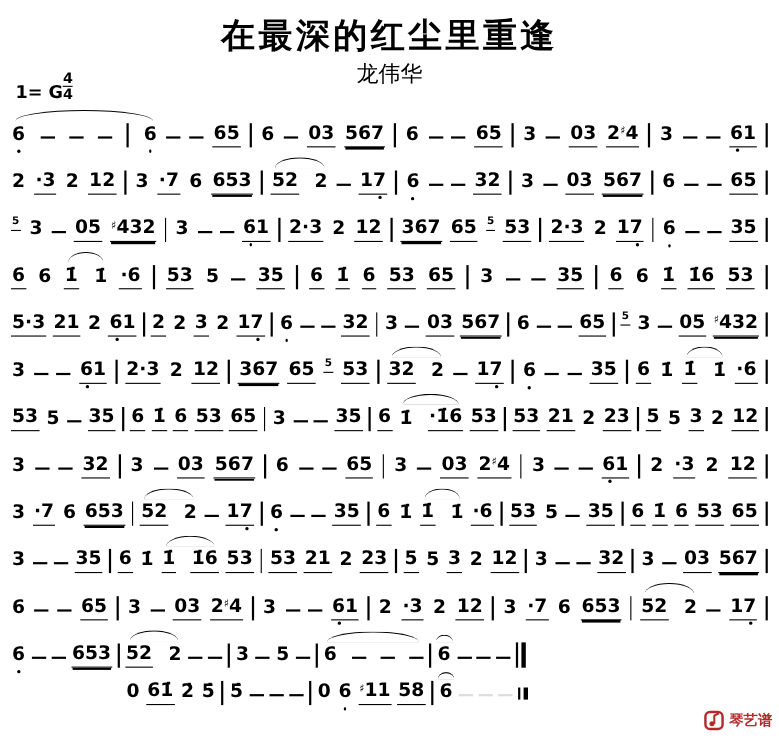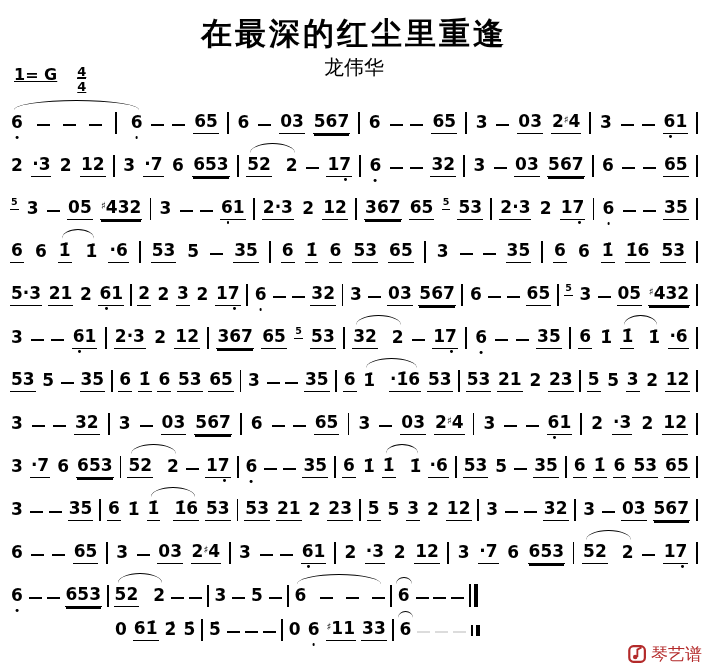--- a/index.html
+++ b/index.html
@@ -7,21 +7,21 @@
     width:708px;height:671px;background:#ffffff;color:#000;
     font-family:"DejaVu Sans",sans-serif;position:relative;overflow:hidden;
   }
   .header{text-align:center;padding-top:16px;}
   .title{font-size:31px;font-weight:bold;letter-spacing:3px;line-height:1.1;}
   .meta-row{position:relative;height:38px;margin-top:3px;}
   .composer{position:absolute;left:0;right:0;top:1px;text-align:center;font-size:20px;}
   .transcriber{position:absolute;right:32px;top:1px;font-size:15px;}
   .keysig{
     position:absolute;left:14px;top:12px;font-size:16px;font-weight:bold;
-    display:flex;align-items:flex-start;gap:20px;text-decoration:underline;
+    display:flex;align-items:flex-end;gap:0;
   }
   .frac{display:inline-flex;flex-direction:column;align-items:center;line-height:1;font-size:13px;font-weight:bold;}
   .frac .bot{border-top:1.6px solid #000;padding-top:1px;}
 
   #score{padding:0 10px;}
   .score-line{
     display:flex;justify-content:space-between;align-items:flex-end;
     height:43px;font-size:17px;font-weight:bold;
   }
   .score-line.line-twelve{width:468px;}
@@ -55,22 +55,22 @@
   .dot-bl::after{left:26%;}
   .dot-br::after{left:70%;}
 
   .finalbar{display:inline-flex;gap:2.5px;align-items:flex-end;flex:none;}
   .finalbar .thin{width:1.8px;height:23px;background:#000;}
   .finalbar .thick{width:4.2px;height:23px;background:#000;}
   .finalbar.small{margin-bottom:5px;}
   .finalbar.small .thin,.finalbar.small .thick{height:11px;}
 
   .watermark{
-    position:absolute;right:6px;bottom:5px;display:flex;gap:2px;
-    font-size:17px;font-weight:normal;
+    position:absolute;right:6px;bottom:5px;display:flex;align-items:center;gap:2px;
+    font-size:13px;font-weight:bold;
   }
 </style>
 </head>
 <body>
 
 <div class="header">
   <div class="title">在最深的红尘里重逢</div>
   <div class="meta-row">
     <div class="composer">龙伟华</div>
     <div class="keysig">
@@ -502,21 +502,21 @@
       <span class="note">5̇</span>
       <span class="bar"></span>
       <span class="note">5̇</span>
       <span class="dash"></span>
       <span class="dash"></span>
       <span class="dash"></span>
       <span class="bar"></span>
       <span class="note">0</span>
       <span class="note dot-b">6</span>
       <span class="note u1"><span class="sh">♯</span>11</span>
-      <span class="note u1">33</span>
+      <span class="note u1">58</span>
       <span class="bar"></span>
       <span class="note arc">6</span>
       <span class="dash light"></span>
       <span class="dash light"></span>
       <span class="dash light"></span>
       <span class="finalbar small">
         <span class="thin"></span>
         <span class="thick"></span>
       </span>
     </div>

